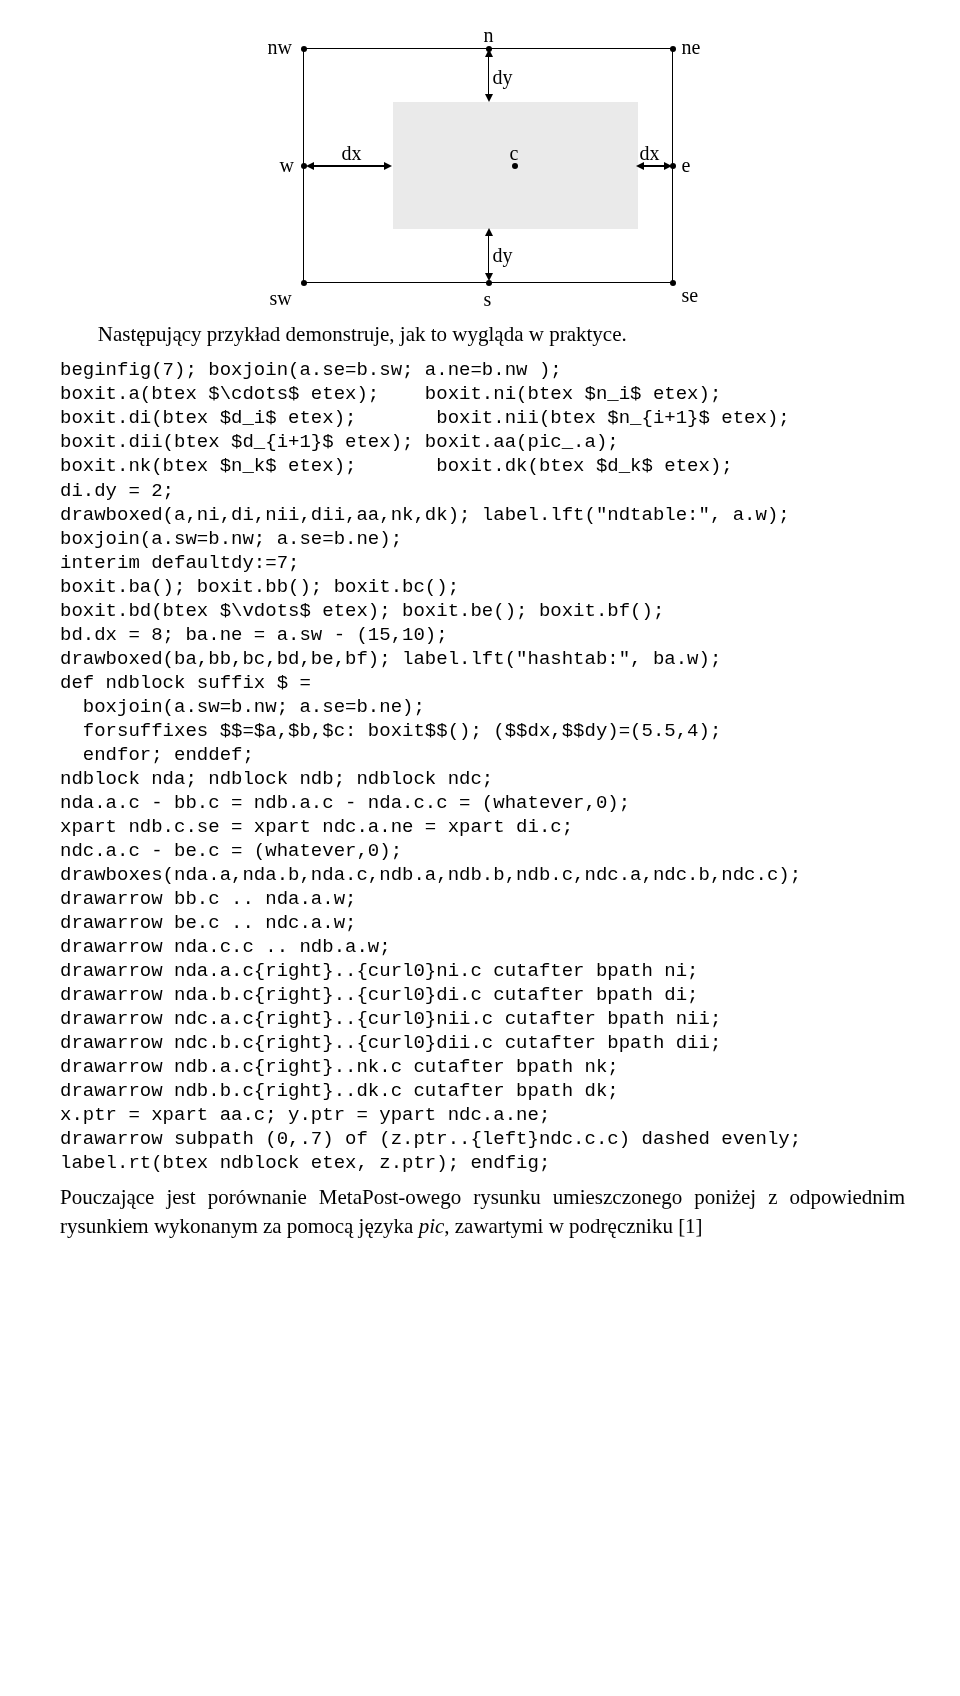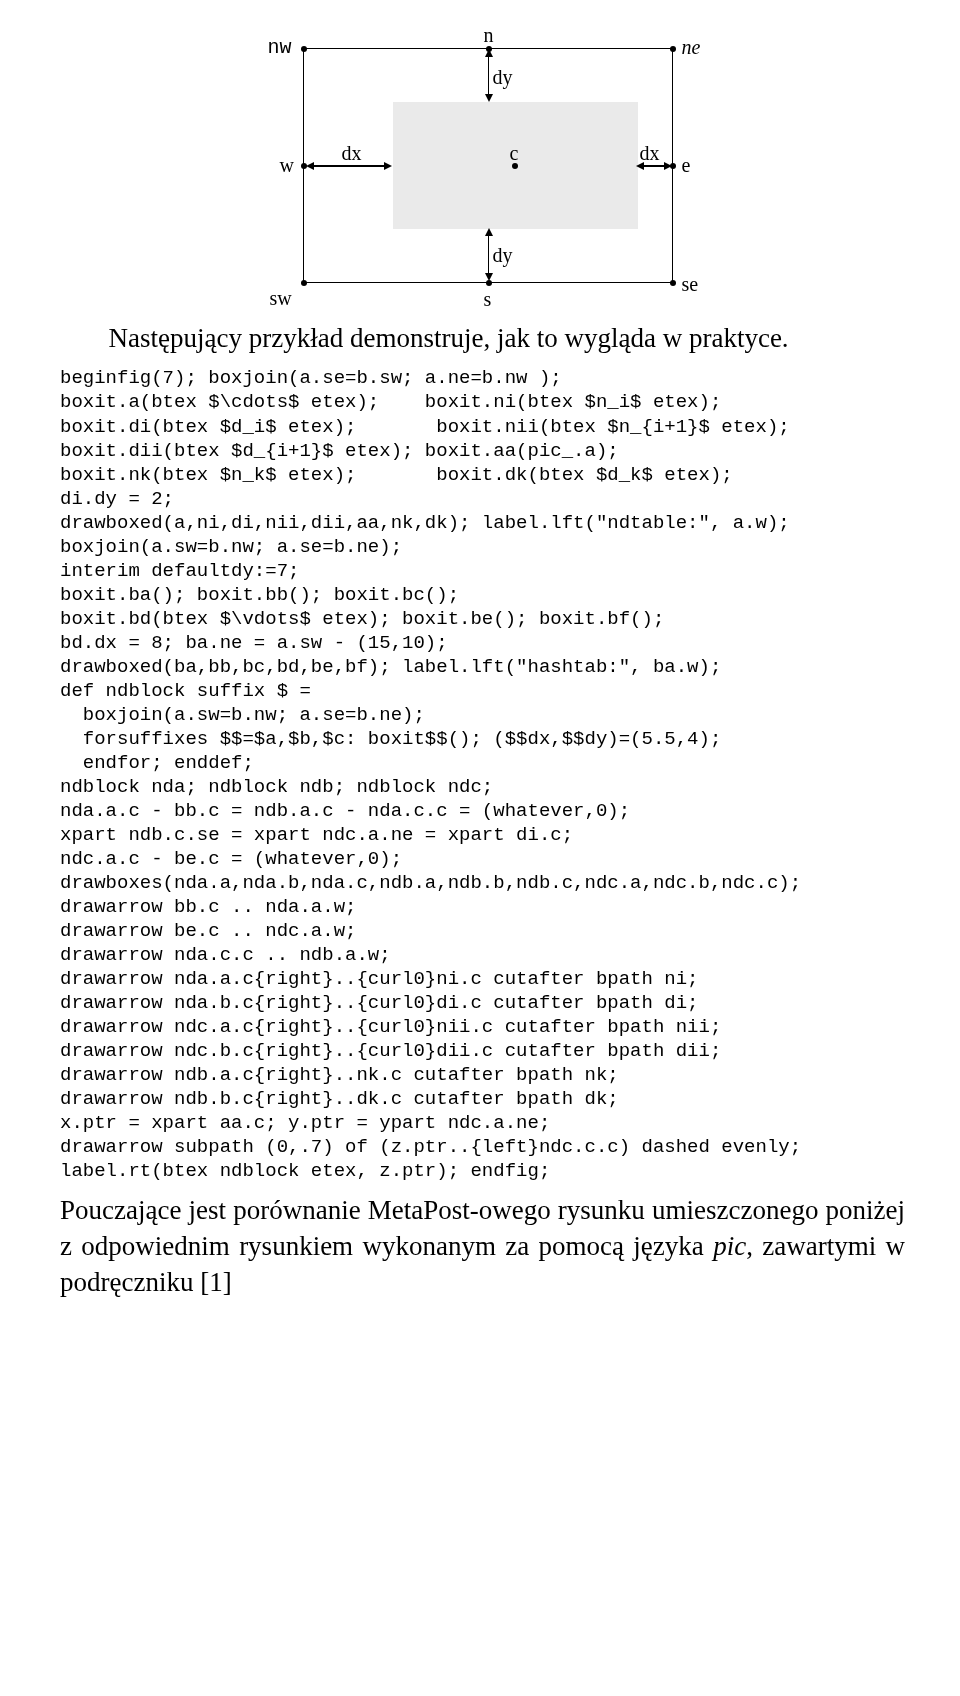--- a/index.html
+++ b/index.html
@@ -36,21 +36,21 @@
   .dot { position:absolute; width:6px; height:6px; background:#000; border-radius:50%; }
   .arr-line { position:absolute; background:#000; }
   .arr-head-r { position:absolute; width:0;height:0;border-top:4px solid transparent;border-bottom:4px solid transparent;border-left:8px solid #000; }
   .arr-head-l { position:absolute; width:0;height:0;border-top:4px solid transparent;border-bottom:4px solid transparent;border-right:8px solid #000; }
   .arr-head-d { position:absolute; width:0;height:0;border-left:4px solid transparent;border-right:4px solid transparent;border-top:8px solid #000; }
   .arr-head-u { position:absolute; width:0;height:0;border-left:4px solid transparent;border-right:4px solid transparent;border-bottom:8px solid #000; }
   .para {
     text-indent: 1.8em;
     margin: 4px 0 10px;
     text-align: justify;
-    font-size: 27px;
+    font-size: 21px;
   }
   .code {
     font-family: "Courier New", monospace;
     font-size: 19px;
     white-space: pre;
     line-height: 1.265;
     margin: 2px 0 8px;
   }
 </style>
 </head>
@@ -63,29 +63,29 @@
   <div class="dot" style="left:33px; top:26px;"></div>
   <div class="dot" style="left:218px; top:26px;"></div>
   <div class="dot" style="left:402px; top:26px;"></div>
   <div class="dot" style="left:33px; top:143px;"></div>
   <div class="dot" style="left:244px; top:143px;"></div>
   <div class="dot" style="left:402px; top:143px;"></div>
   <div class="dot" style="left:33px; top:260px;"></div>
   <div class="dot" style="left:218px; top:260px;"></div>
   <div class="dot" style="left:402px; top:260px;"></div>
 
-  <span class="lbl" style="left:0px;  top:14px;font-family:Liberation Mono, monospace;">nw</span>
+  <span class="lbl" style="left:0px;  top:14px;">nw</span>
   <span class="lbl" style="left:216px;top:2px;">n</span>
-  <span class="lbl" style="left:414px;top:14px;font-style:italic;">ne</span>
+  <span class="lbl" style="left:414px;top:14px;">ne</span>
   <span class="lbl" style="left:12px; top:132px;">w</span>
   <span class="lbl" style="left:242px;top:120px;">c</span>
   <span class="lbl" style="left:414px;top:132px;">e</span>
   <span class="lbl" style="left:2px;  top:265px;">sw</span>
   <span class="lbl" style="left:216px;top:266px;">s</span>
-  <span class="lbl" style="left:414px;top:251px;">se</span>
+  <span class="lbl" style="left:414px;top:262px;">se</span>
 
   <span class="lbl" style="left:74px; top:120px;">dx</span>
   <span class="lbl" style="left:372px;top:120px;">dx</span>
   <span class="lbl" style="left:225px;top:44px;">dy</span>
   <span class="lbl" style="left:225px;top:222px;">dy</span>
 
   <div class="arr-line" style="left:40px; top:145px; width:82px; height:1.5px;"></div>
   <div class="arr-head-l" style="left:38px; top:142px;"></div>
   <div class="arr-head-r" style="left:116px; top:142px;"></div>
 

